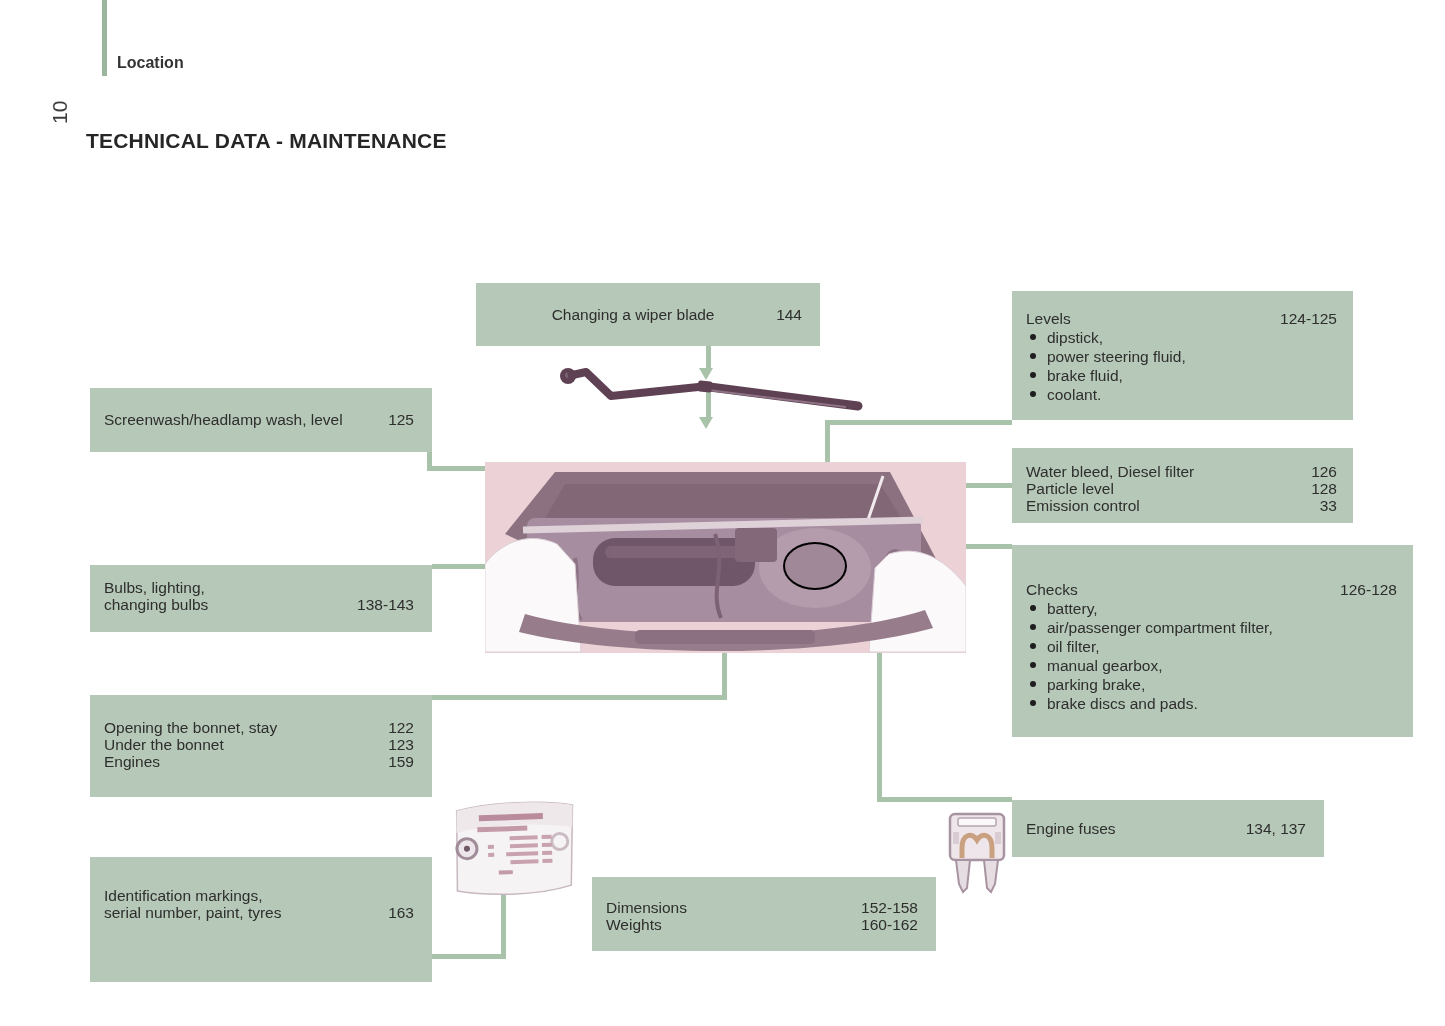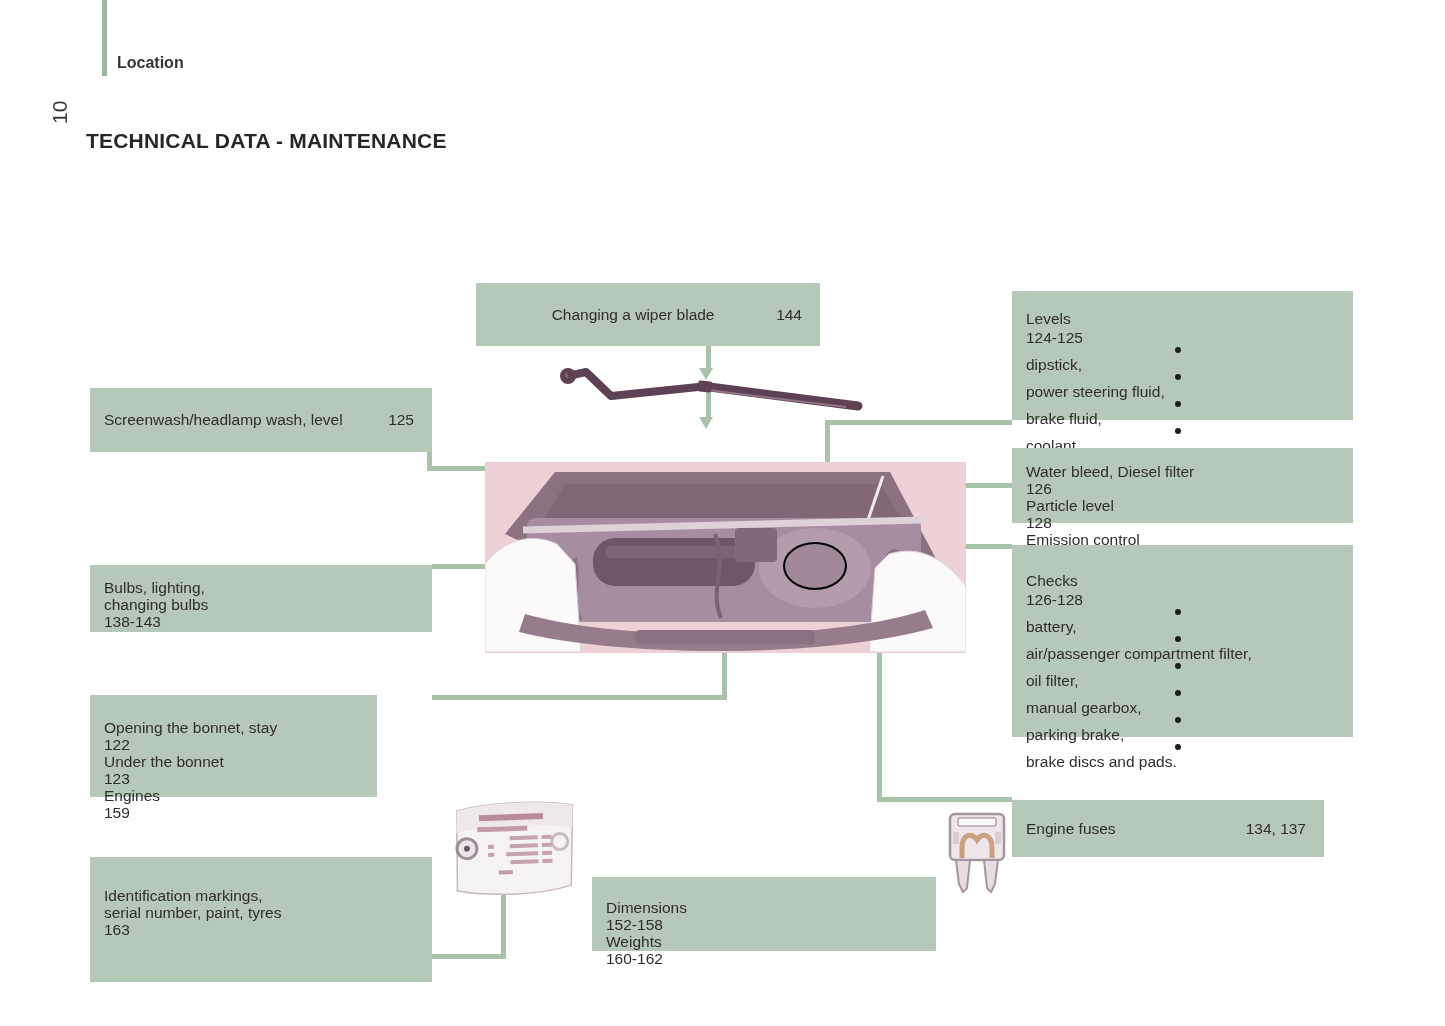--- a/index.html
+++ b/index.html
@@ -13,34 +13,34 @@
     position:relative;width:1445px;height:1026px;background:#ffffff;overflow:hidden;
     font-family:"Liberation Sans","DejaVu Sans",sans-serif;color:var(--ink);
   }
   .accent-bar{position:absolute;left:102px;top:0;width:5px;height:76px;background:var(--accent-green);}
   .section-label{position:absolute;left:117px;top:54px;font-size:16px;font-weight:bold;color:#333;}
   .page-num{position:absolute;left:40px;top:92px;width:40px;font-size:21px;color:#3c3c3c;
     transform:rotate(-90deg);transform-origin:center center;}
   .doc-title{position:absolute;left:86px;top:129px;font-size:21px;font-weight:bold;letter-spacing:0.2px;color:#262626;}
 
   .box{position:absolute;background:var(--box-green);font-size:15.5px;color:var(--ink);box-sizing:border-box;}
-  .row{display:flex;flex-direction:column;}
+  .row{display:flex;}
   .row .lbl{flex:1;}
   .row .pg{text-align:left;white-space:nowrap;}
   .vcenter{display:flex;align-items:center;padding:0 18px 0 14px;}
-  .bullet-row{display:flex;align-items:baseline;flex-direction:column;}
+  .bullet-row{display:flex;align-items:baseline;}
   .dot{width:6px;height:6px;border-radius:50%;background:#1e1e1e;margin:0 11px 2px 4px;flex:0 0 auto;align-self:center;}
 
   #box-wiper{left:476px;top:283px;width:344px;height:63px;text-align:center;}
   #box-levels{left:1012px;top:291px;width:341px;height:129px;padding:18px 16px 0 14px;line-height:19px;}
   #box-screenwash{left:90px;top:388px;width:342px;height:64px;}
   #box-water{left:1012px;top:448px;width:341px;height:75px;padding:15px 16px 0 14px;line-height:17px;}
   #box-bulbs{left:90px;top:565px;width:342px;height:67px;padding:14px 18px 0 14px;line-height:17px;}
-  #box-checks{left:1012px;top:545px;width:341px;height:192px;padding:26px 16px 0 14px;line-height:19px;}
-  #box-bonnet{left:90px;top:695px;width:287px;height:102px;padding:24px 18px 0 14px;line-height:17px;}
+  #box-checks{left:1012px;top:545px;width:401px;height:192px;padding:35px 16px 0 14px;line-height:19px;}
+  #box-bonnet{left:90px;top:695px;width:342px;height:102px;padding:24px 18px 0 14px;line-height:17px;}
   #box-fuses{left:1012px;top:800px;width:312px;height:57px;}
   #box-ident{left:90px;top:857px;width:342px;height:125px;padding:30px 18px 0 14px;line-height:17px;}
   #box-dims{left:592px;top:877px;width:344px;height:74px;padding:22px 18px 0 14px;line-height:17px;}
 
   .conn{position:absolute;background:var(--conn-green);}
   .ah{position:absolute;width:0;height:0;}
   .ah-down{border-left:7px solid transparent;border-right:7px solid transparent;border-top:12px solid var(--conn-green);}
   .ah-up{border-left:7px solid transparent;border-right:7px solid transparent;border-bottom:12px solid var(--conn-green);}
   .ah-right{border-top:7px solid transparent;border-bottom:7px solid transparent;border-left:13px solid var(--conn-green);}
   .ah-left{border-top:7px solid transparent;border-bottom:7px solid transparent;border-right:13px solid var(--conn-green);}

